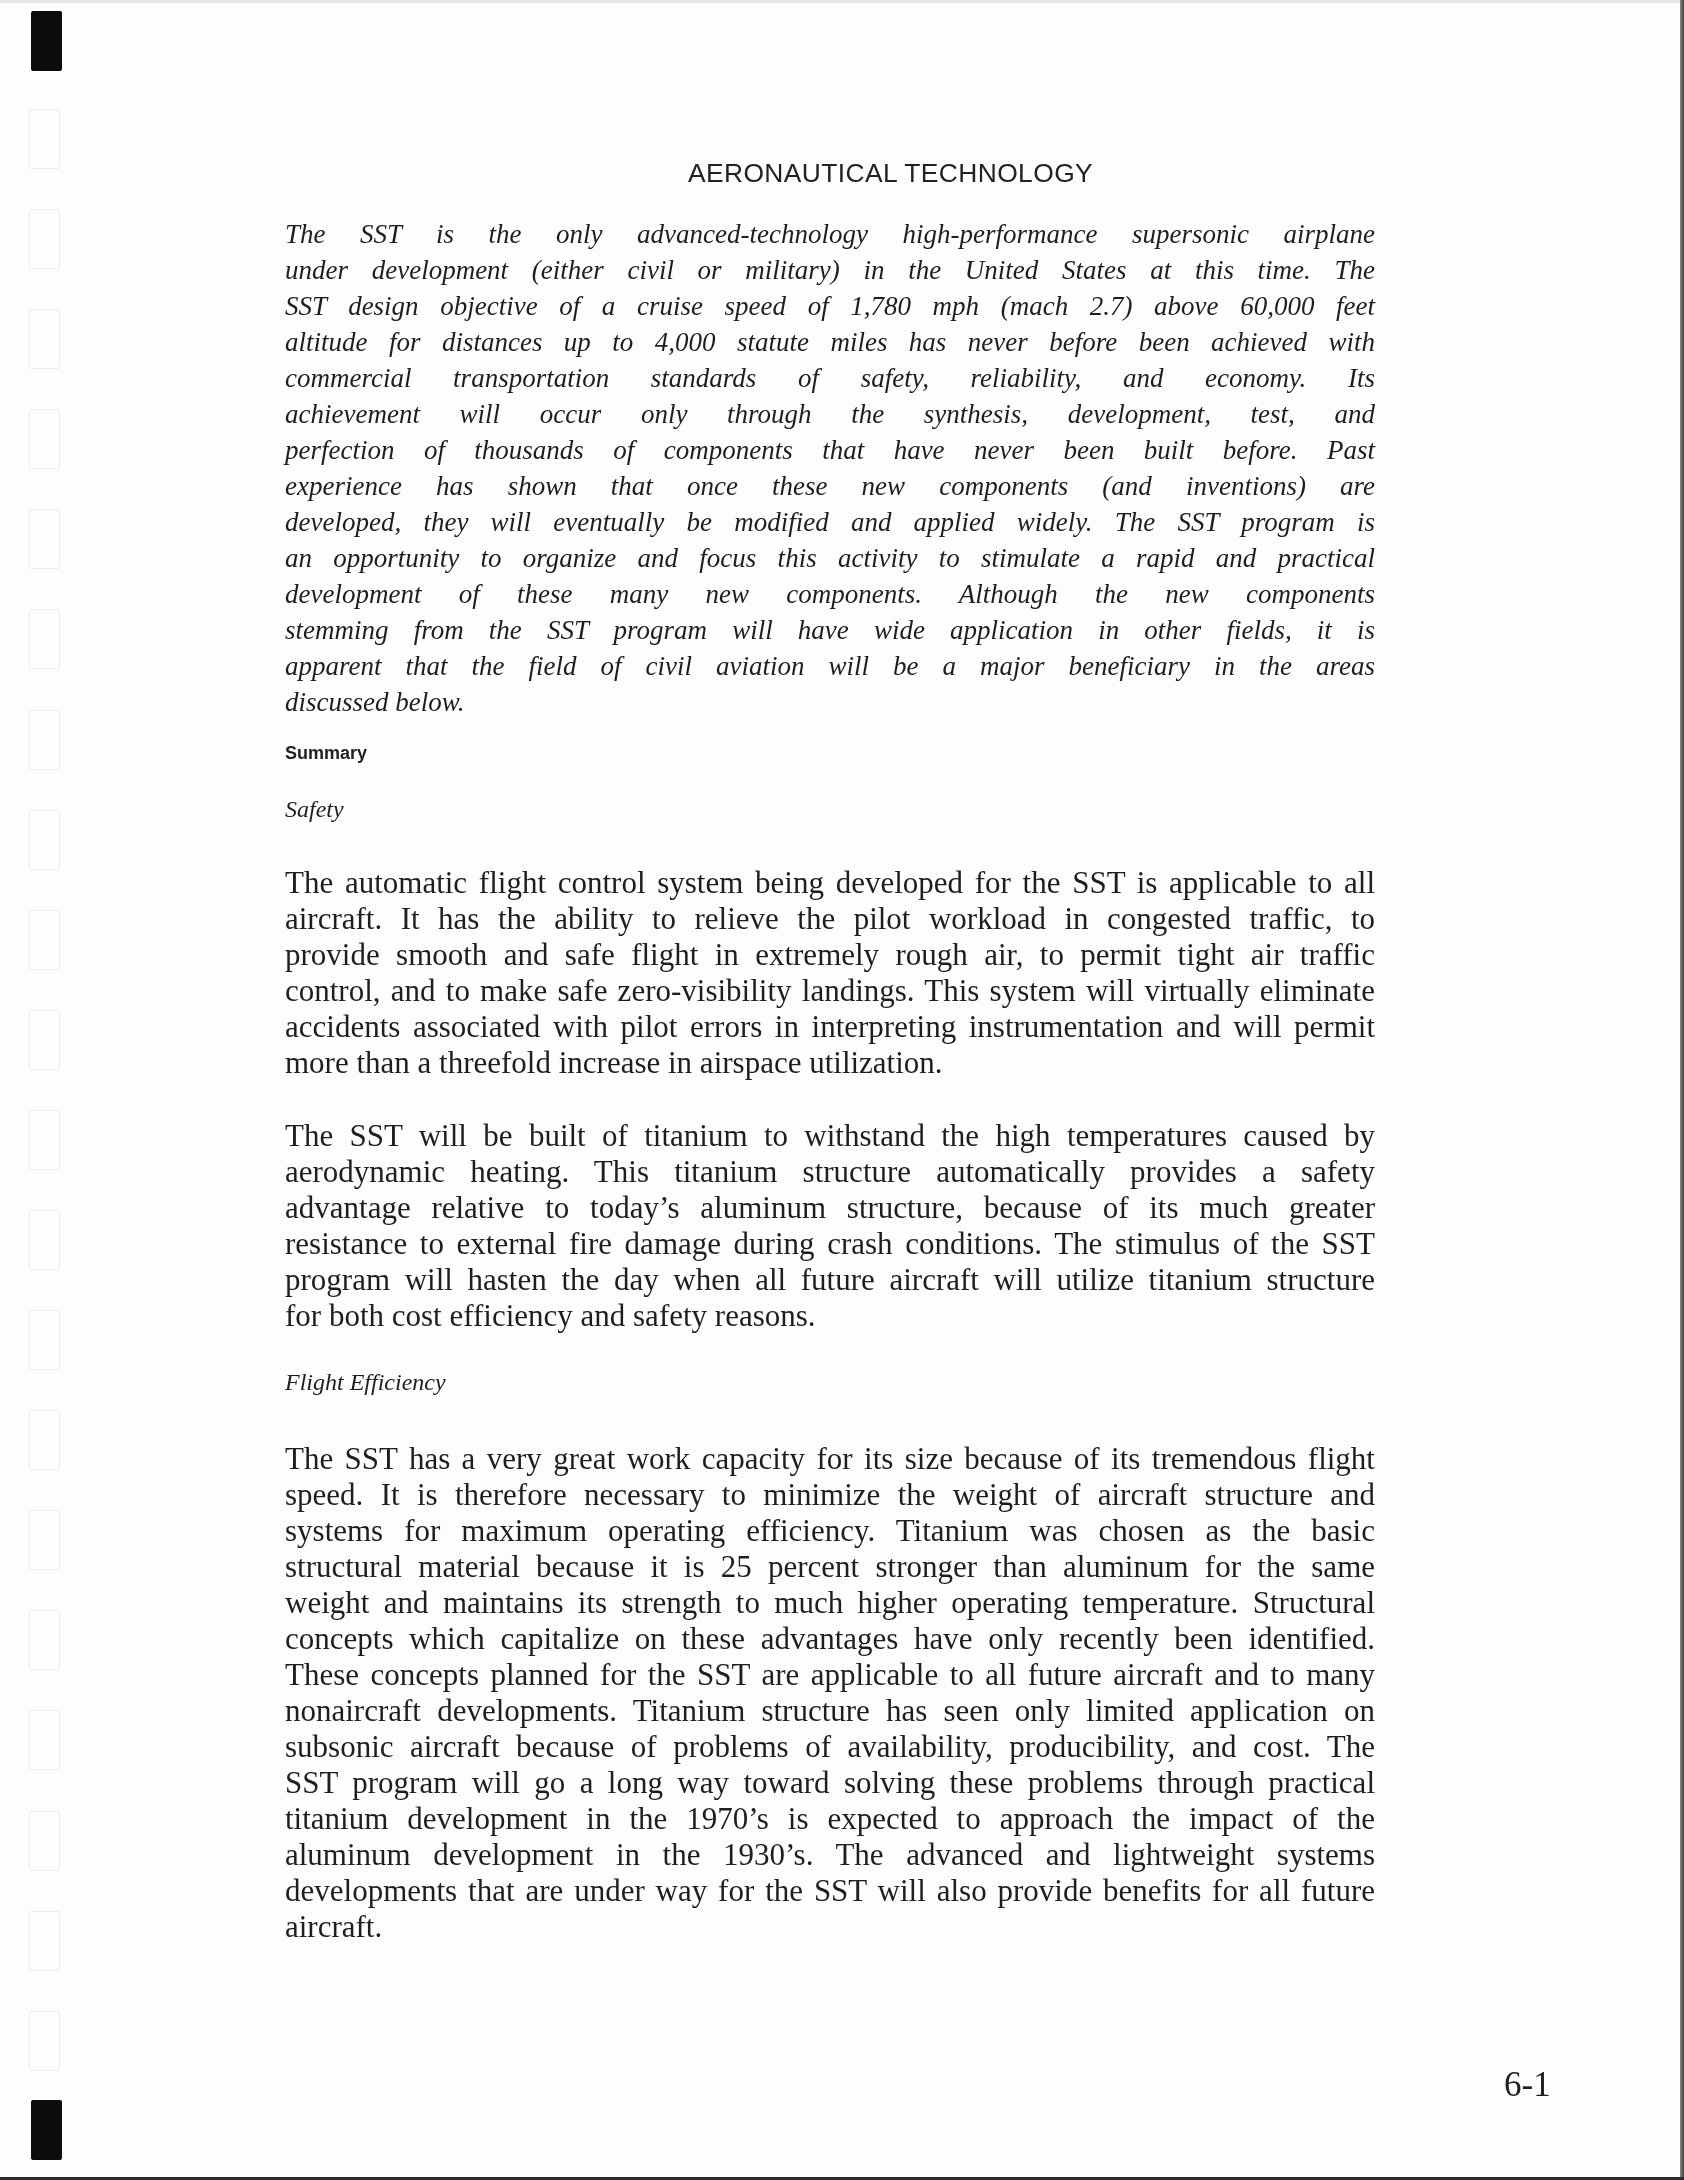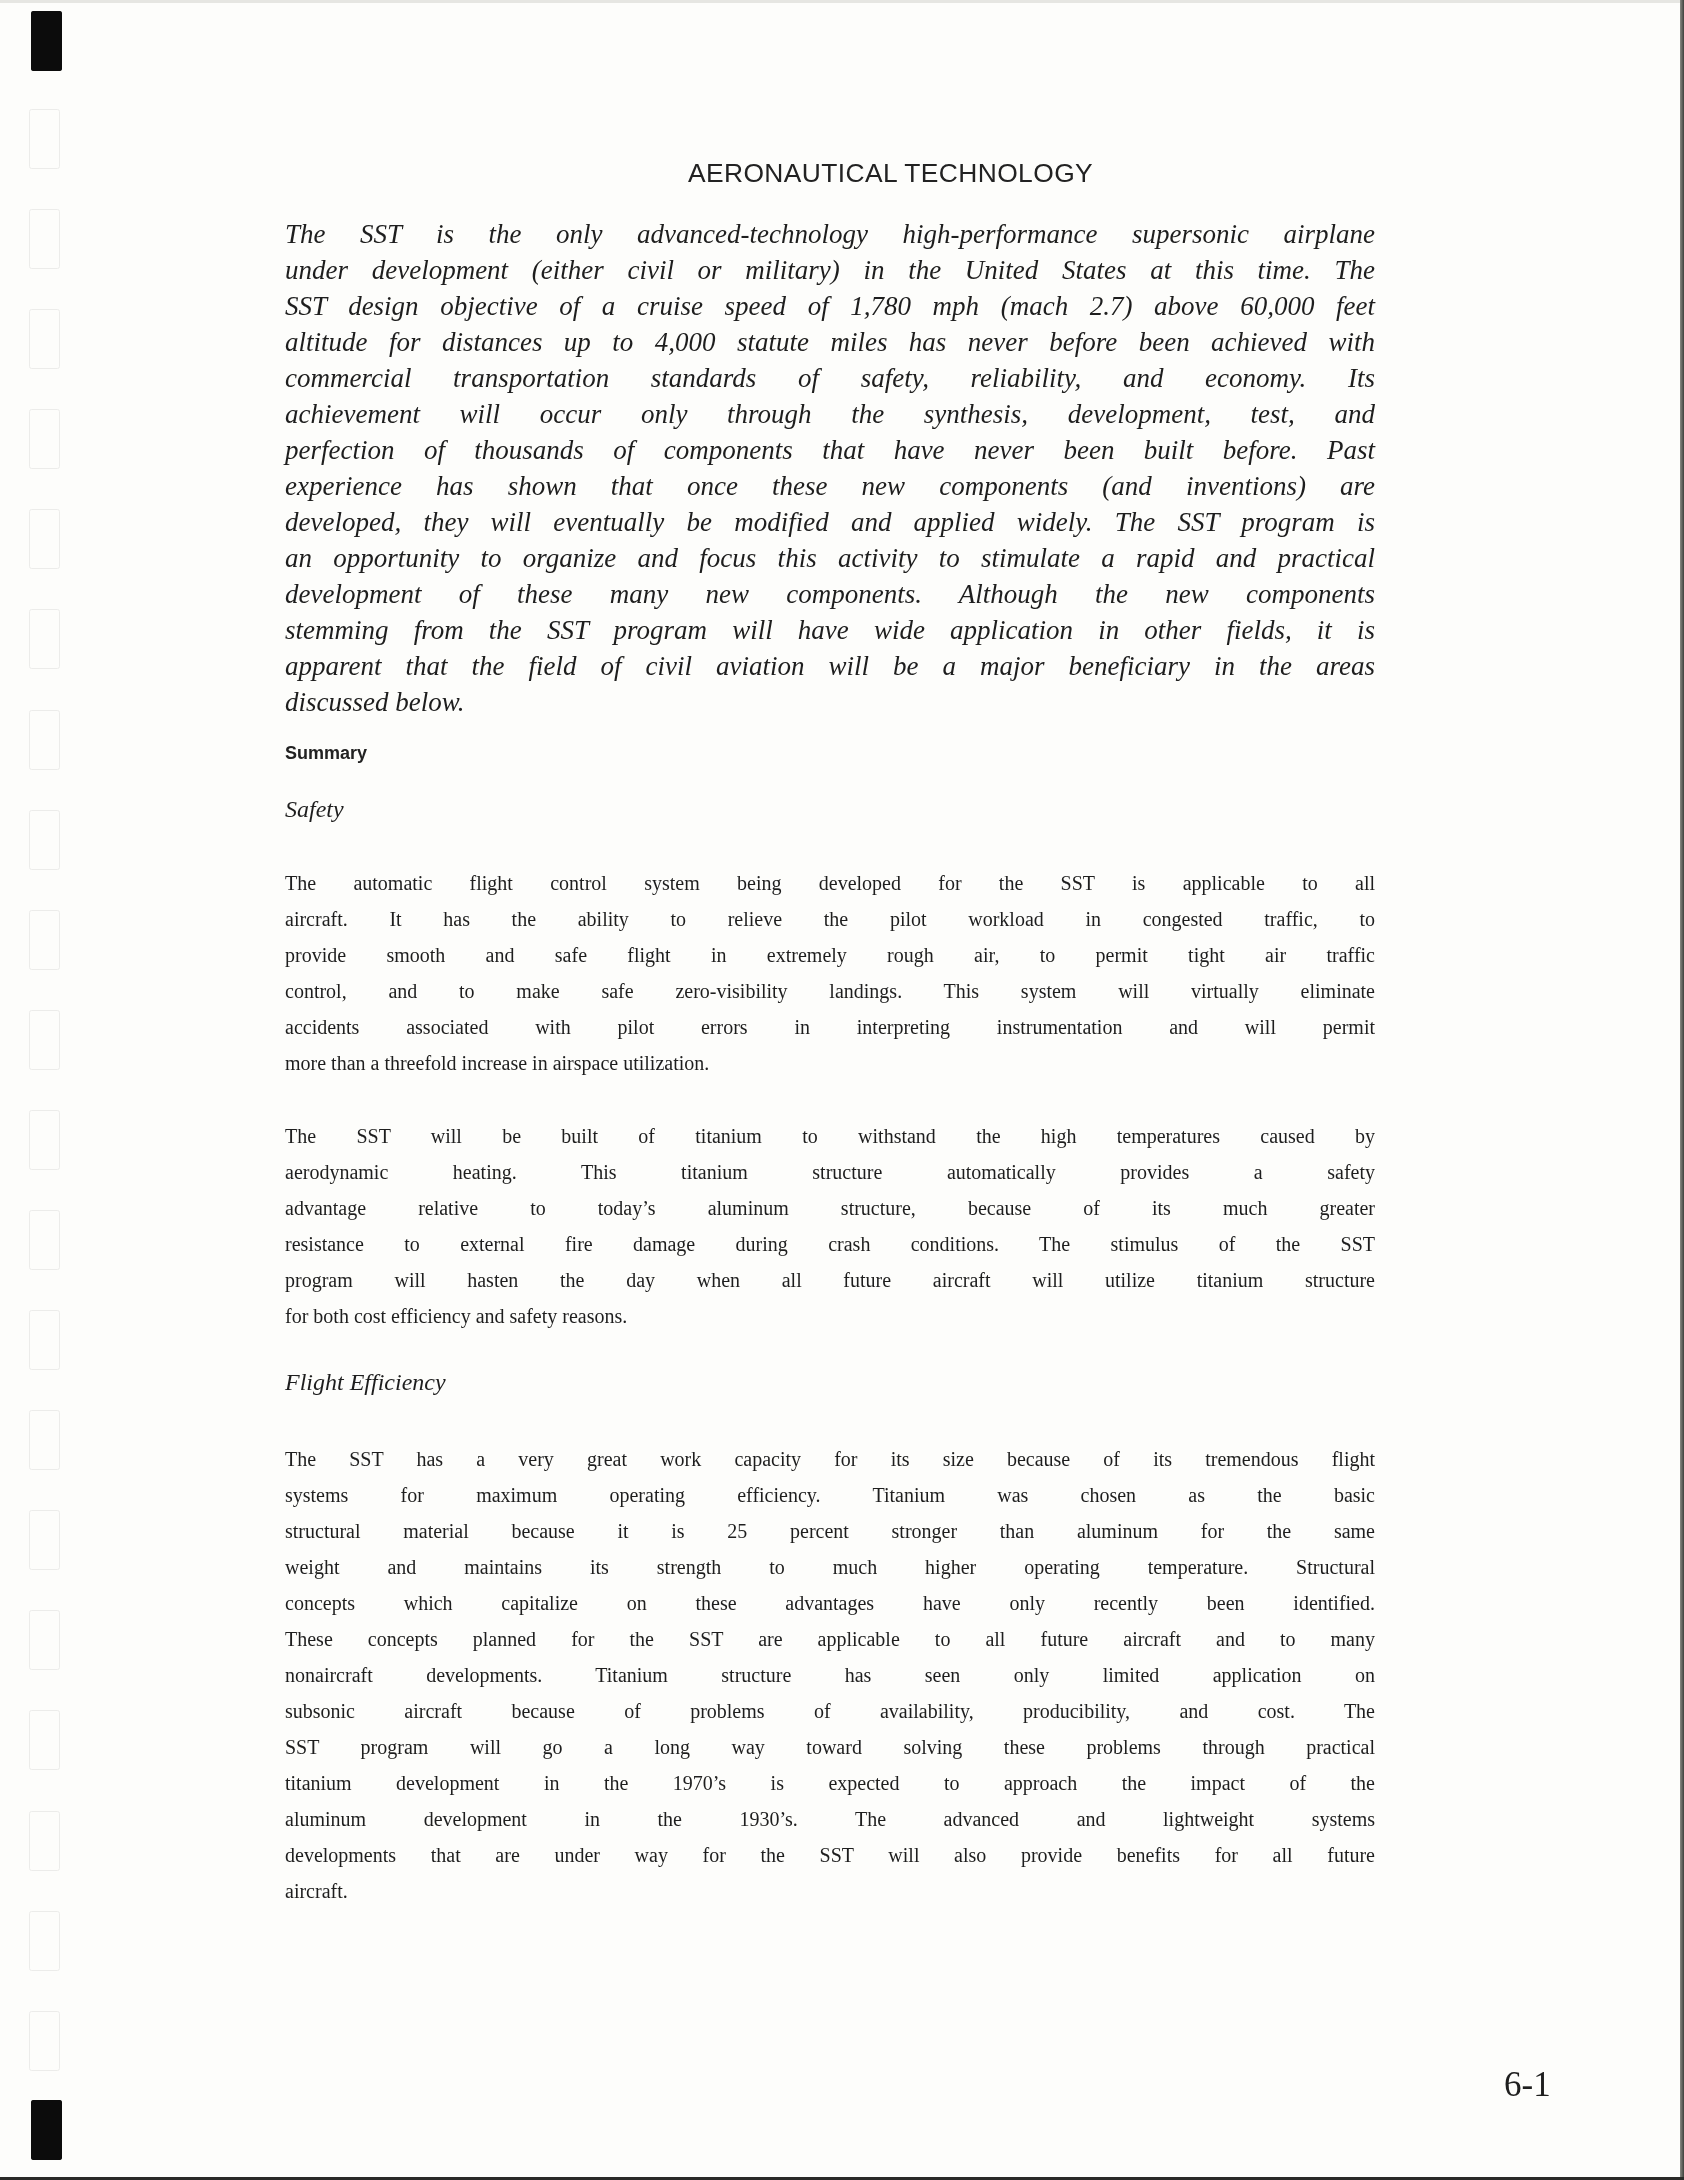--- a/index.html
+++ b/index.html
@@ -15,21 +15,21 @@
   .tab.solid { background: #0c0c0c; border-color: #0c0c0c; left: 31px; width: 31px; border-radius: 1.7px; }
   .title {
     position: absolute; left: 0; width: 1685px; top: 158px; text-align: center;
     font-family: "Liberation Sans", sans-serif; font-size: 26.4px; letter-spacing: 0.4px;
     color: #222;
     margin-left: 48px;
   }
   .block { position: absolute; left: 285px; width: 1090px; }
   .line {
     display: block; height: 36px; line-height: 36px; white-space: nowrap;
-    text-align: justify; text-align-last: justify; font-size: 20px;
+    text-align: justify; text-align-last: justify; font-size: 31px;
   }
   .line.last { text-align-last: left; }
   .italic .line { font-style: italic; font-size: 27px; }
   .heading-bold {
     position: absolute; left: 285px; font-family: "Liberation Sans", sans-serif;
     font-weight: bold; font-size: 18px; color: #222;
   }
   .subhead { position: absolute; left: 285px; font-size: 24px; font-style: italic; }
   .pagenum { position: absolute; left: 1472px; top: 2065px; font-size: 35px; margin-left: 32px; }
 </style>
@@ -103,20 +103,21 @@
     <span class="line">advantage relative to today’s aluminum structure, because of its much greater</span>
     <span class="line">resistance to external fire damage during crash conditions. The stimulus of the SST</span>
     <span class="line">program will hasten the day when all future aircraft will utilize titanium structure</span>
     <span class="line last">for both cost efficiency and safety reasons.</span>
   </div>
 
 <div class="subhead" style="top:1369px;">Flight Efficiency</div>
 
 <div class="block" style="top:1441px;">
     <span class="line">The SST has a very great work capacity for its size because of its tremendous flight</span>
+    <span class="line">speed. It is therefore necessary to minimize the weight of aircraft structure and</span>
     <span class="line">systems for maximum operating efficiency. Titanium was chosen as the basic</span>
     <span class="line">structural material because it is 25 percent stronger than aluminum for the same</span>
     <span class="line">weight and maintains its strength to much higher operating temperature. Structural</span>
     <span class="line">concepts which capitalize on these advantages have only recently been identified.</span>
     <span class="line">These concepts planned for the SST are applicable to all future aircraft and to many</span>
     <span class="line">nonaircraft developments. Titanium structure has seen only limited application on</span>
     <span class="line">subsonic aircraft because of problems of availability, producibility, and cost. The</span>
     <span class="line">SST program will go a long way toward solving these problems through practical</span>
     <span class="line">titanium development in the 1970’s is expected to approach the impact of the</span>
     <span class="line">aluminum development in the 1930’s. The advanced and lightweight systems</span>

